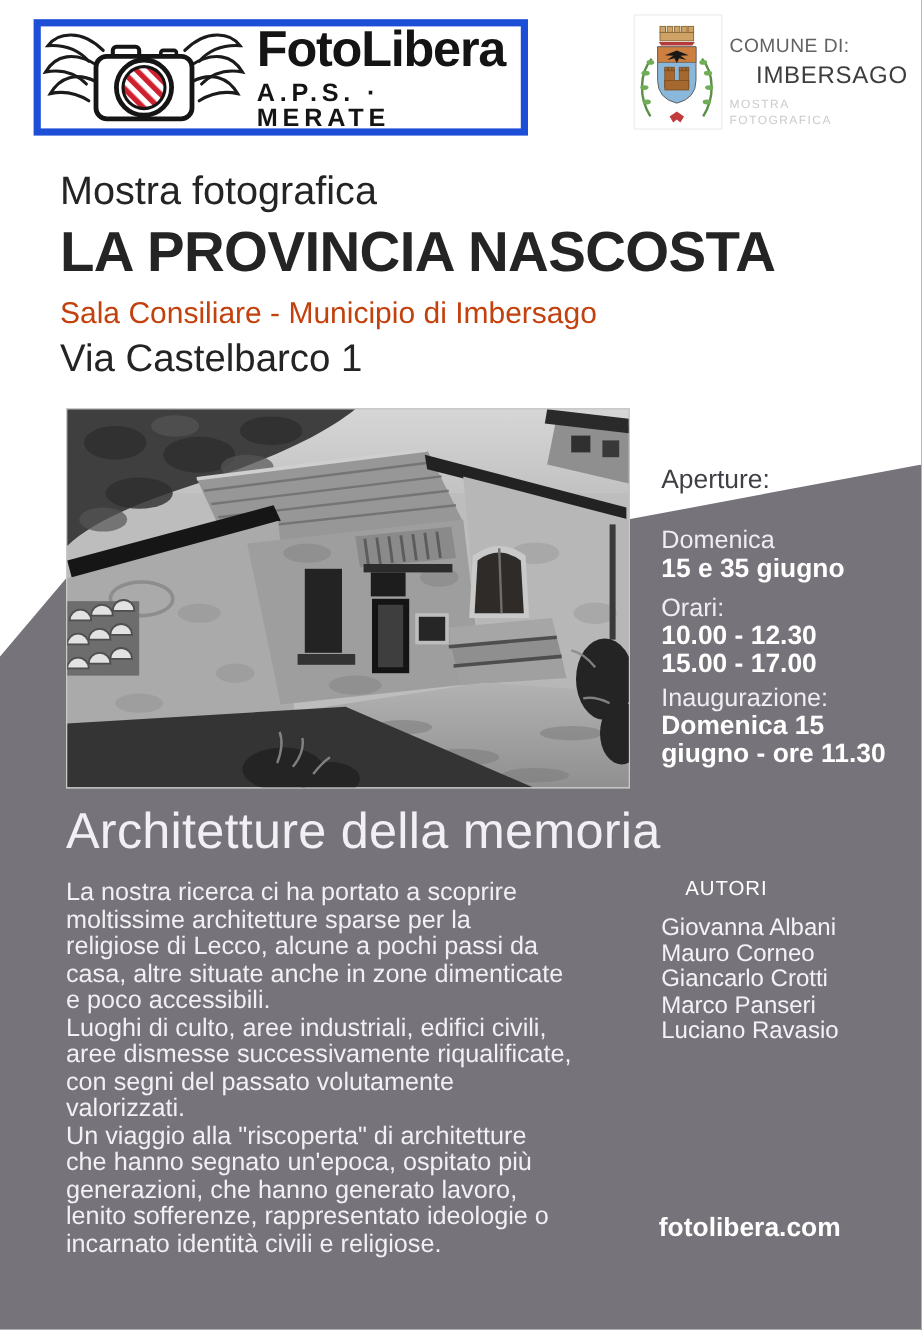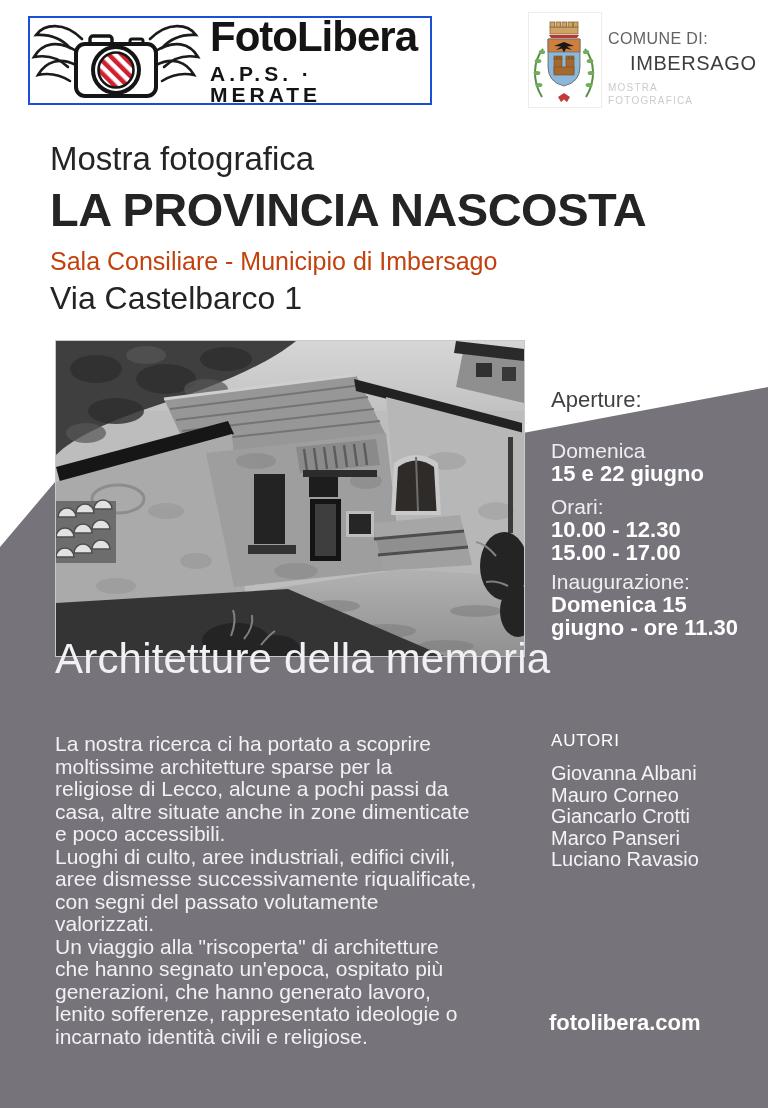--- a/index.html
+++ b/index.html
@@ -12,21 +12,21 @@
   .abs{position:absolute;}
 
   
   .gray-shape{
     position:absolute;left:0;top:0;width:768px;height:1108px;
     background:#76737A;z-index:1;
     clip-path:polygon(0px 547px,55px 482px,523px 433px,768px 387px,768px 1108px,0px 1108px);
   }
 
   
-  .logo-box{left:28px;top:16px;width:400px;height:85px;border:2px solid #1d4ed8;
+  .logo-box{left:28px;top:16px;width:400px;height:85px;border:6px solid #1d4ed8;
     background:#fff;display:flex;align-items:center;z-index:3;}
   .logo-text{margin-left:8px;line-height:1;}
   .logo-wordmark{font-size:42px;font-weight:800;color:#141414;letter-spacing:-1px;}
   .logo-subtitle{font-size:21px;font-weight:700;color:#141414;letter-spacing:4px;margin-top:5px;}
   .crest-box{left:528px;top:12px;width:72px;height:94px;border:1px solid #efecec;background:#fff;z-index:3;}
   .muni{left:608px;top:31px;z-index:3;line-height:1;}
   .muni-label{font-size:16px;color:#626262;letter-spacing:.4px;}
   .muni-name{font-size:20px;color:#3d3d3d;letter-spacing:.6px;margin-top:6px;margin-left:22px;}
   .muni-caption{font-size:10px;color:#cbcacf;letter-spacing:1.2px;margin-top:8px;line-height:13px;}
 
@@ -42,25 +42,25 @@
 
   
   .aperture{left:551px;top:387px;font-size:22px;color:#413f45;z-index:3;}
   .schedule{left:551px;top:440px;z-index:3;color:#efedf2;}
   .sch-reg{font-size:21px;line-height:22px;font-weight:400;}
   .sch-bold{font-size:22px;line-height:23px;font-weight:700;color:#ffffff;}
   .sch-gap1{height:11px;}
   .sch-gap2{height:7px;}
 
   
-  .section-heading{left:55px;top:635px;font-size:42px;font-weight:400;color:#f2f0f4;z-index:3;letter-spacing:.2px;}
+  .section-heading{left:55px;top:669px;font-size:42px;font-weight:400;color:#f2f0f4;z-index:3;letter-spacing:.2px;}
   .body-text{left:55px;top:733px;z-index:3;color:#f2f0f4;font-size:21px;}
   .body-text div{line-height:22.5px;white-space:nowrap;}
   .authors{left:551px;top:731px;z-index:3;color:#ffffff;}
-  .authors-label{font-size:17px;letter-spacing:.8px;}
+  .authors-label{font-size:17px;letter-spacing:.8px;margin-left:20px;}
   .authors-list{margin-top:12px;font-size:20px;line-height:21.5px;color:#f4f2f6;}
   .website{left:549px;top:1010px;font-size:22px;font-weight:700;color:#ffffff;z-index:3;}
 </style>
 </head>
 <body>
 
 <div class="poster">
 
   <div class="gray-shape"></div>
 
@@ -301,21 +301,21 @@
         <path d="M205,304 q8,-10 14,-14"></path>
           <path d="M440,215 q-10,-12 -20,-14"></path>
         <path d="M452,245 q-12,-6 -22,-4"></path>
       </g>
     </svg>
   </div>
 
   <div class="abs aperture">Aperture:</div>
   <div class="abs schedule">
     <div class="sch-reg">Domenica</div>
-    <div class="sch-bold">15 e 22 giugno</div>
+    <div class="sch-bold">15 e 35 giugno</div>
     <div class="sch-gap1"></div>
     <div class="sch-reg">Orari:</div>
     <div class="sch-bold">10.00 - 12.30</div>
     <div class="sch-bold">15.00 - 17.00</div>
     <div class="sch-gap2"></div>
     <div class="sch-reg">Inaugurazione:</div>
     <div class="sch-bold">Domenica 15</div>
     <div class="sch-bold">giugno - ore 11.30</div>
   </div>
 

